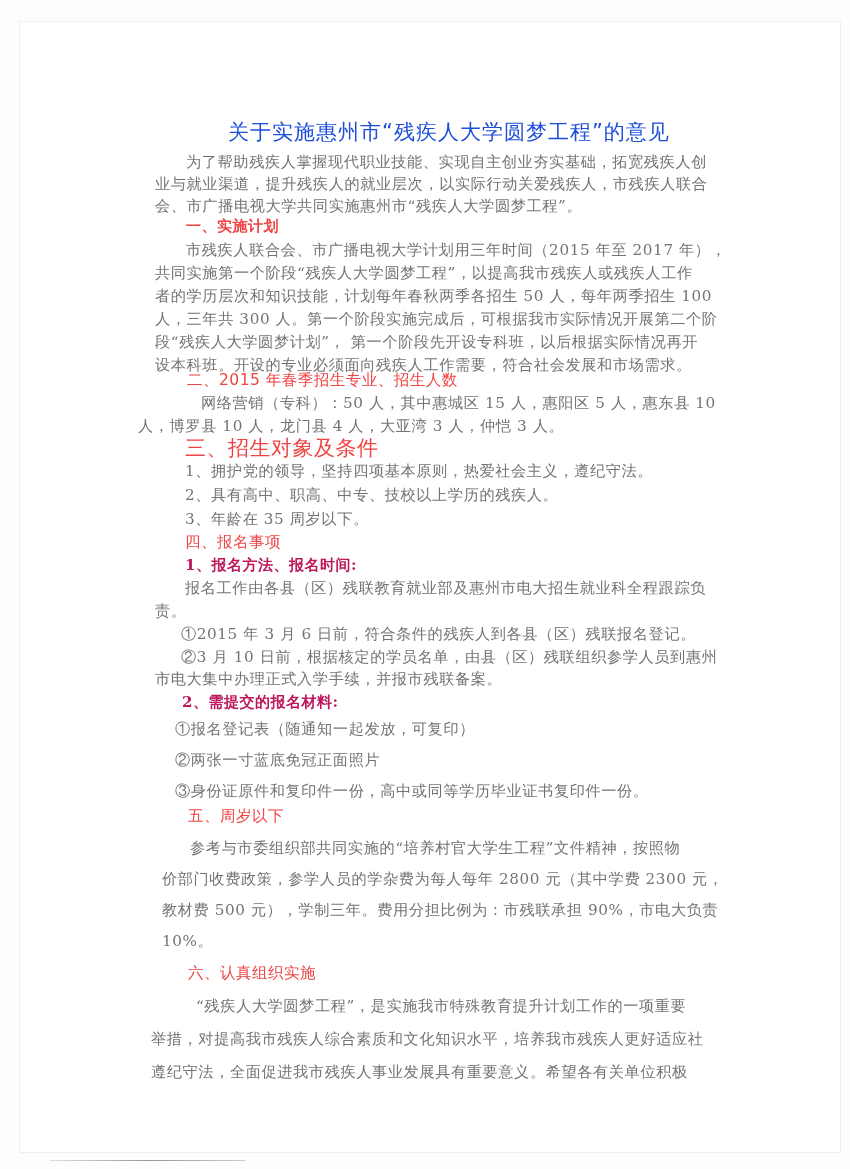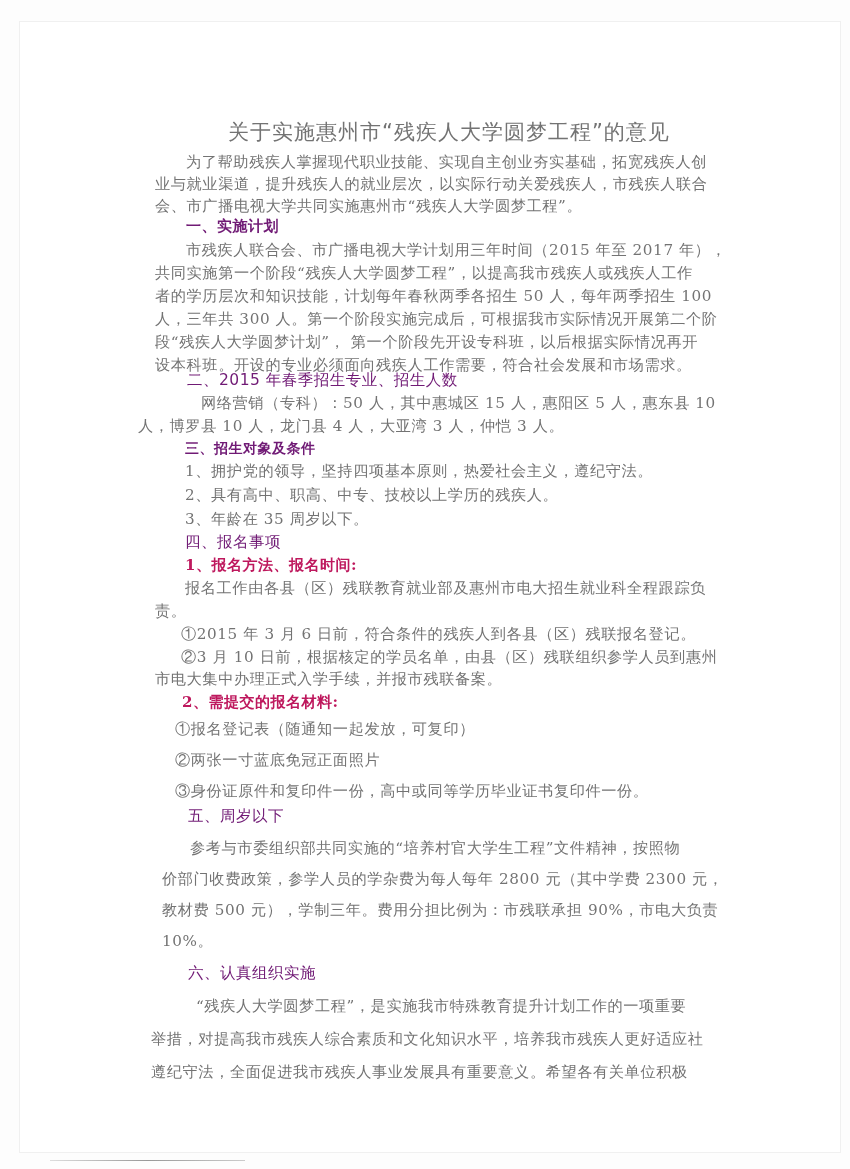--- a/index.html
+++ b/index.html
@@ -15,26 +15,26 @@
       box-shadow: 0 0 0 1px #f0f0f0;
     }
     .line {
       position: absolute; white-space: nowrap;
       font-size: 15.2px; line-height: 20px; letter-spacing: 0.6px;
       color: #737373;
     }
     .title {
       position: absolute; left: 228px; top: 118px; white-space: nowrap;
       font-family: "DejaVu Sans", "Liberation Sans", sans-serif;
-      font-size: 21px; letter-spacing: 1px; color: #737373;
+      font-size: 21px; letter-spacing: 1px; color: #1d4ed8;
     }
     .h1 {
       position: absolute; white-space: nowrap;
       font-family: "DejaVu Sans", "Liberation Sans", sans-serif;
-      font-weight: bold; font-size: 15px; line-height: 20px; color: #701a75;
+      font-weight: bold; font-size: 15px; line-height: 20px; color: #ef4444;
       letter-spacing: 0.5px;
     }
     .h2 {
       position: absolute; white-space: nowrap;
       font-weight: bold; font-size: 15px; line-height: 20px; color: #be185d;
       letter-spacing: 0.5px;
     }
     .scan-mark {
       position: absolute; left: 50px; top: 1160px; width: 195px; height: 1px;
       background: linear-gradient(90deg, #ddd, #999, #ccc);
@@ -56,21 +56,21 @@
 <div class="line" style="left:155px;top:263px">共同实施第一个阶段“残疾人大学圆梦工程”，以提高我市残疾人或残疾人工作</div>
 <div class="line" style="left:155px;top:286px">者的学历层次和知识技能，计划每年春秋两季各招生 50 人，每年两季招生 100</div>
 <div class="line" style="left:155px;top:309px">人，三年共 300 人。第一个阶段实施完成后，可根据我市实际情况开展第二个阶</div>
 <div class="line" style="left:155px;top:332px">段“残疾人大学圆梦计划”， 第一个阶段先开设专科班，以后根据实际情况再开</div>
 <div class="line" style="left:155px;top:355px">设本科班。开设的专业必须面向残疾人工作需要，符合社会发展和市场需求。</div>
 
 <div class="h1" style="left:187px;top:370px;font-weight:normal;font-size:15.5px">二、2015 年春季招生专业、招生人数</div>
 <div class="line" style="left:201px;top:393px">网络营销（专科）：50 人，其中惠城区 15 人，惠阳区 5 人，惠东县 10</div>
 <div class="line" style="left:138px;top:416px">人，博罗县 10 人，龙门县 4 人，大亚湾 3 人，仲恺 3 人。</div>
 
-<div class="h1" style="left:185px;top:438px;font-weight:bold;font-size:14px">三、招生对象及条件</div>
+<div class="h1" style="left:185px;top:438px;font-weight:normal;font-size:21px">三、招生对象及条件</div>
 <div class="line" style="left:185px;top:461px">1、拥护党的领导，坚持四项基本原则，热爱社会主义，遵纪守法。</div>
 <div class="line" style="left:185px;top:485px">2、具有高中、职高、中专、技校以上学历的残疾人。</div>
 <div class="line" style="left:185px;top:509px">3、年龄在 35 周岁以下。</div>
 
 <div class="h1" style="left:185px;top:532px;font-weight:normal;font-size:15.5px">四、报名事项</div>
 <div class="h2" style="left:185px;top:555px">1、报名方法、报名时间:</div>
 <div class="line" style="left:185px;top:578px">报名工作由各县（区）残联教育就业部及惠州市电大招生就业科全程跟踪负</div>
 <div class="line" style="left:155px;top:601px">责。</div>
 <div class="line" style="left:181px;top:624px">①2015 年 3 月 6 日前，符合条件的残疾人到各县（区）残联报名登记。</div>
 <div class="line" style="left:181px;top:647px">②3 月 10 日前，根据核定的学员名单，由县（区）残联组织参学人员到惠州</div>

